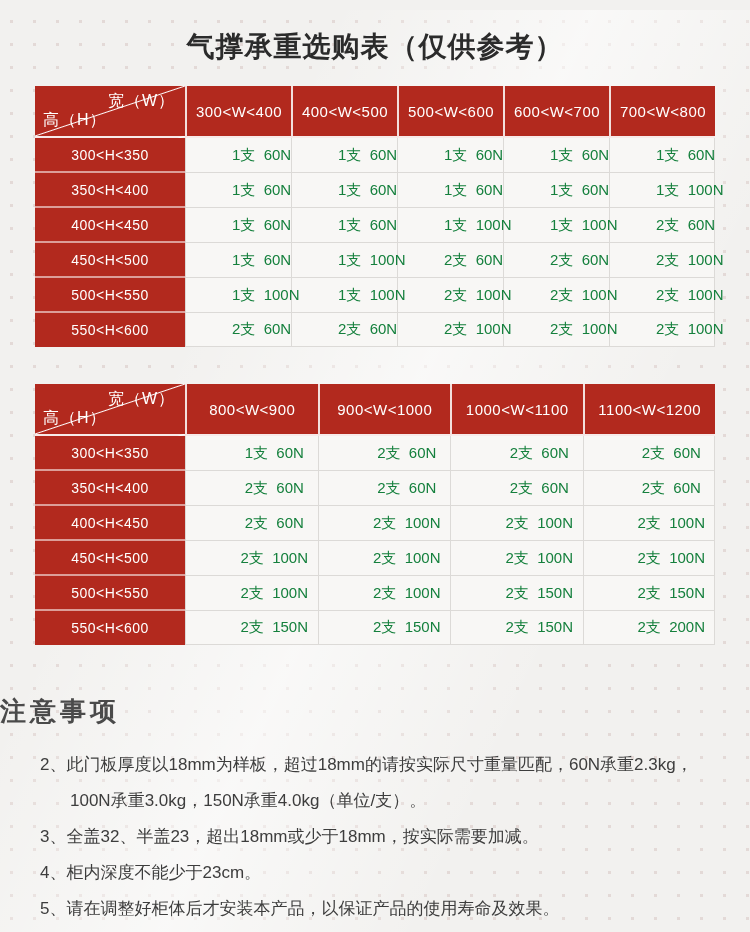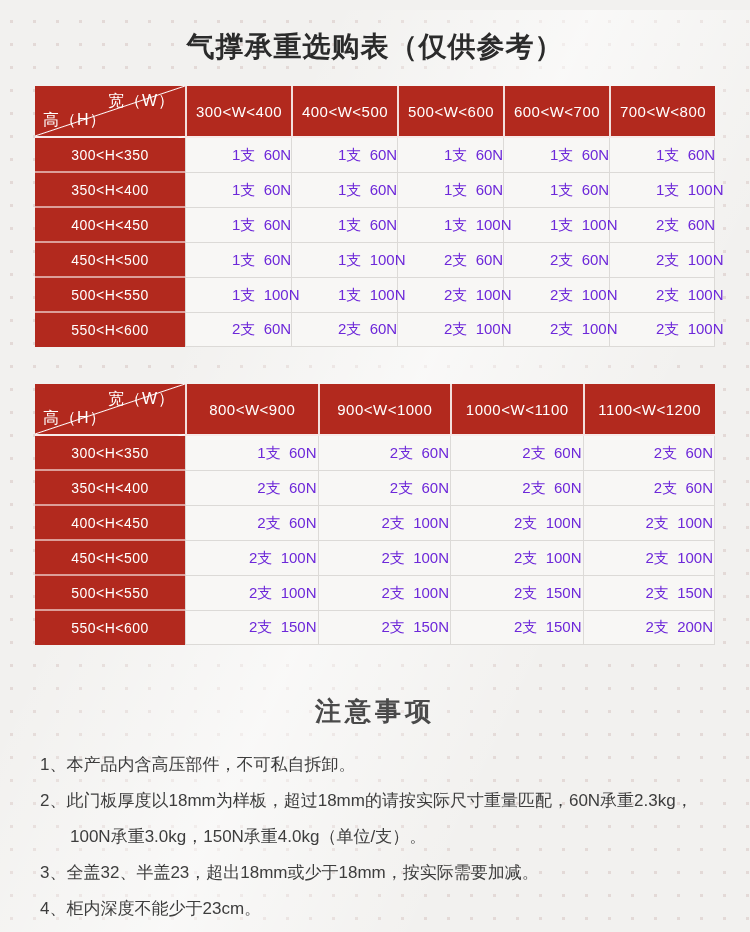--- a/index.html
+++ b/index.html
@@ -73,32 +73,31 @@
     font-size:14px;
     text-align:center;
     letter-spacing:.5px;
     border-bottom:2px solid rgba(255,255,255,.55);
     margin-left:20px;
   }
   tr:last-child td.rowhead{border-bottom:none;}
   td.cell{
     height:31px;
     background:#f8f7f5;
-    color:#6d28d9;
+    color:#15803d;
     font-size:15px;
-    text-align:right;
+    text-align:center;
     white-space:pre;
     border-left:1px solid #dcdad7;
     border-bottom:1px solid #dcdad7;
     padding-left:46px;
   }
   td.cell:last-child{border-right:1px solid #dcdad7;}
   .notes-title{
     margin:50px 0 0 0;
-    text-align:center;
     font-size:26px;
     font-weight:bold;
     color:#4a4a4a;
     letter-spacing:4px;
     line-height:32px;
   }
   .notes{
     list-style:none;
     margin:20px 35px 0 40px;
     padding:0;
@@ -260,21 +259,20 @@
         <td class="cell">2支  150N</td>
         <td class="cell">2支  150N</td>
         <td class="cell">2支  200N</td>
       </tr>
     </tbody>
   </table>
 
   <h2 class="notes-title">注意事项</h2>
 
   <ol class="notes">
-    <li><span>1、</span><span>本产品内含高压部件，不可私自拆卸。</span></li>
     <li><span>2、</span><span>此门板厚度以18mm为样板，超过18mm的请按实际尺寸重量匹配，60N承重2.3kg，100N承重3.0kg，150N承重4.0kg（单位/支）。</span></li>
     <li><span>3、</span><span>全盖32、半盖23，超出18mm或少于18mm，按实际需要加减。</span></li>
     <li><span>4、</span><span>柜内深度不能少于23cm。</span></li>
     <li><span>5、</span><span>请在调整好柜体后才安装本产品，以保证产品的使用寿命及效果。</span></li>
   </ol>
 
   <div class="bottom-line"></div>
 
 </div>
 

